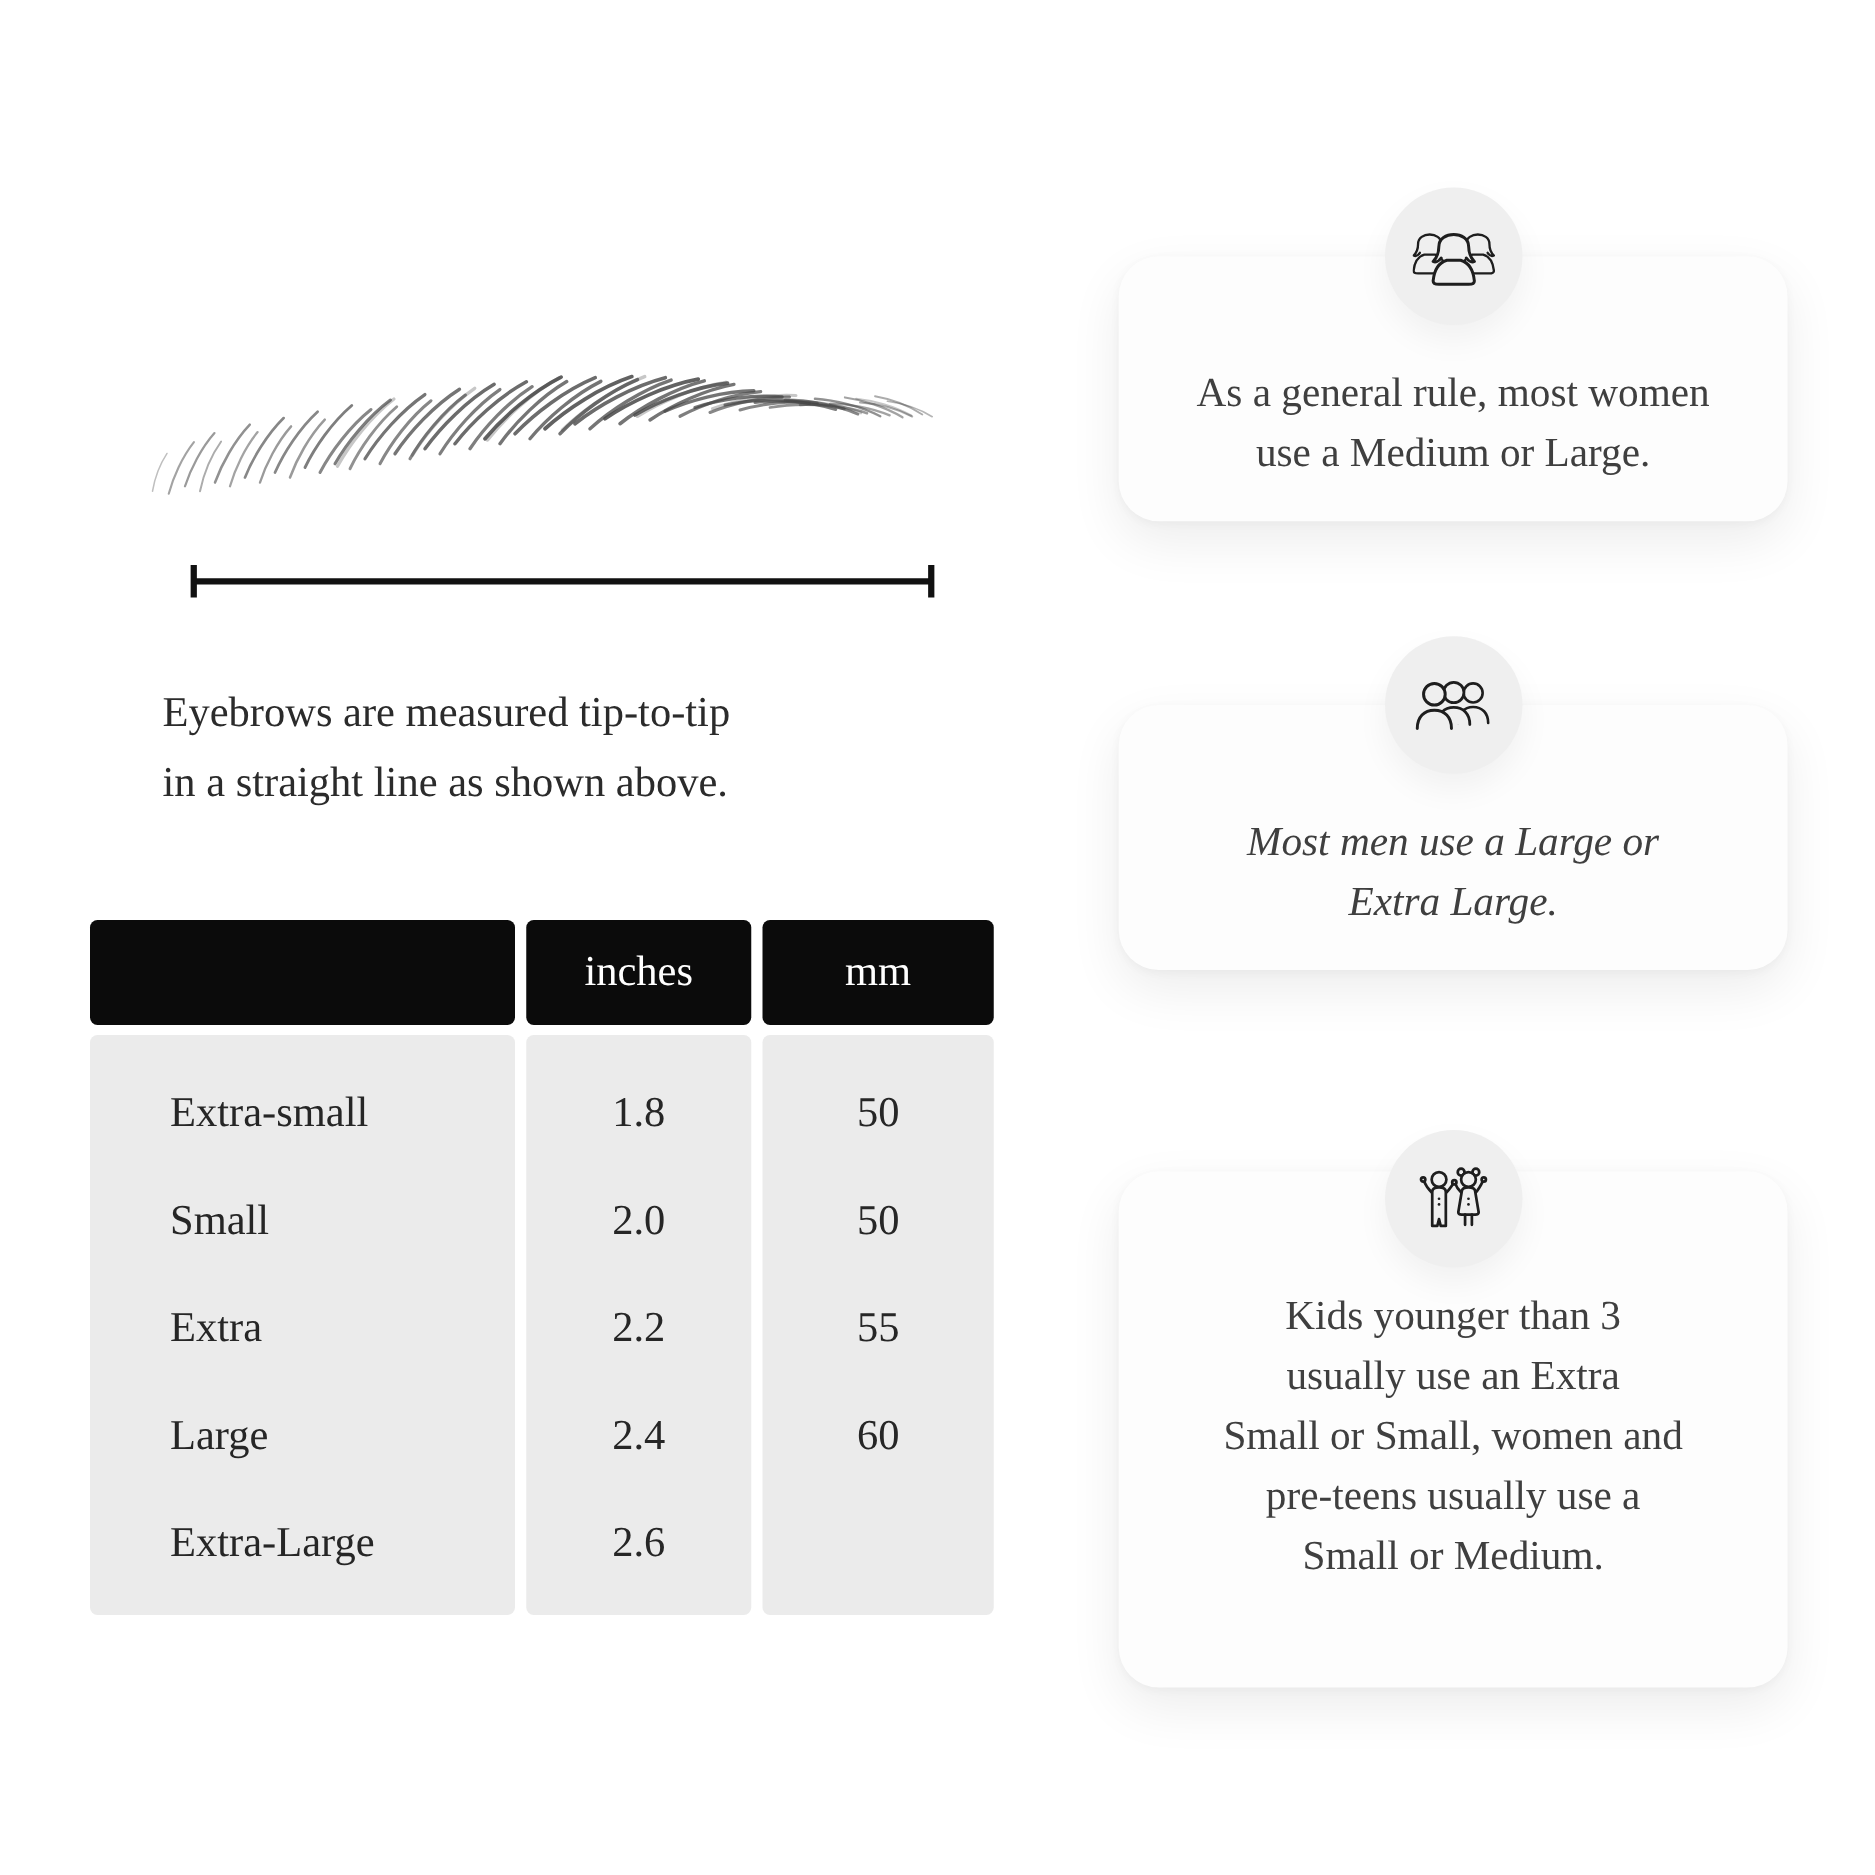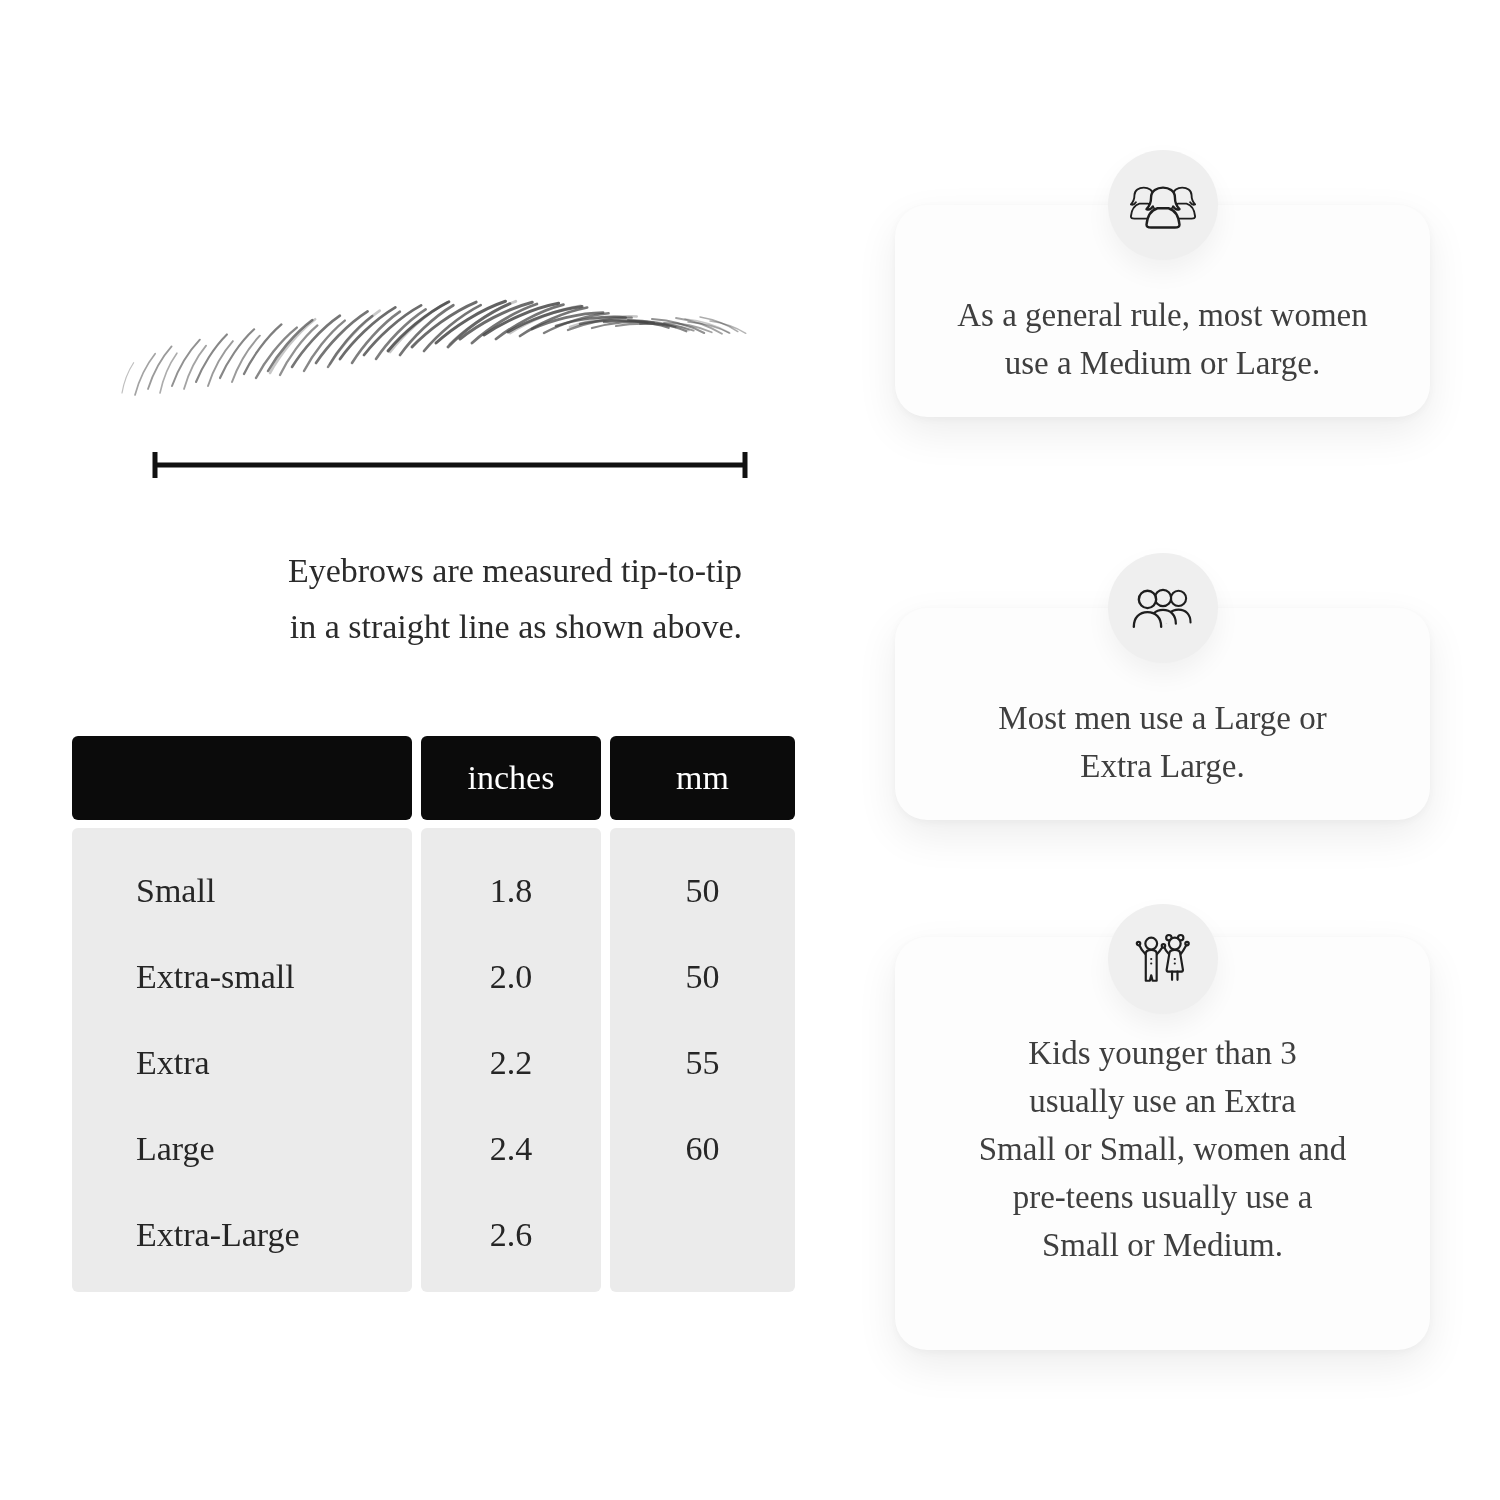--- a/index.html
+++ b/index.html
@@ -2,36 +2,36 @@
 <html><head>
 <meta charset="utf-8">
 <style>
   html,body{margin:0;padding:0;background:#ffffff;}
   body{width:1500px;height:1500px;font-family:"Liberation Serif","DejaVu Serif",serif;color:#2d2d2d;}
   .page{position:relative;width:1500px;height:1500px;background:#ffffff;overflow:hidden;}
 
   .brow-svg{position:absolute;left:110px;top:245px;}
   .ruler-svg{position:absolute;left:152px;top:450px;}
 
-  .caption{position:absolute;left:130px;top:543px;width:612px;text-align:right;
+  .caption{position:absolute;left:130px;top:543px;width:612px;text-align:left;
            font-size:34px;line-height:56px;color:#2b2b2b;}
 
   .size-table{position:absolute;left:72px;top:736px;width:576px;display:grid;
               grid-template-columns:340px 180px 185px;column-gap:9px;row-gap:8px;}
   .th{height:84px;background:#0b0b0b;border-radius:6px;color:#ffffff;font-size:34px;
       display:flex;align-items:center;justify-content:center;}
   .tb{background:#ebebeb;border-radius:6px;padding:20px 0 14px 0;}
   .tr{height:86px;display:flex;align-items:center;font-size:34px;color:#262626;}
   .col-label .tr{padding-left:64px;}
   .col-num .tr{justify-content:center;}
 
   .card{position:absolute;left:895px;width:535px;background:#fdfdfd;border-radius:32px;
         box-shadow:0 16px 42px rgba(0,0,0,0.075),0 2px 8px rgba(0,0,0,0.035);}
   .card1{top:205px;height:212px;}
-  .card2{top:608px;height:212px;}
+  .card2{top:564px;height:212px;font-style:italic;}
   .card3{top:937px;height:413px;}
   .badge{position:absolute;left:50%;width:110px;height:110px;border-radius:50%;background:#efefef;
          display:flex;align-items:center;justify-content:center;
          box-shadow:0 12px 26px rgba(0,0,0,0.05);}
   .card1 .badge,.card2 .badge{top:-55px;transform:translateX(-50%);}
   .card3 .badge{top:-33px;transform:translateX(-50%);}
   .card .text{padding-top:86px;text-align:center;font-size:33px;line-height:48px;color:#3f3f3f;}
   .card3 .text{padding-top:92px;}
   .card .text p{margin:0;}
 </style>
@@ -118,22 +118,22 @@
     <div>Eyebrows are measured tip-to-tip</div>
     <div>in a straight line as shown above.</div>
   </div>
 
   <div class="size-table">
     <div class="th"></div>
     <div class="th">inches</div>
     <div class="th">mm</div>
 
     <div class="tb col-label">
+      <div class="tr">Extra-small</div>
       <div class="tr">Small</div>
-      <div class="tr">Extra-small</div>
       <div class="tr">Extra</div>
       <div class="tr">Large</div>
       <div class="tr">Extra-Large</div>
     </div>
     <div class="tb col-num">
       <div class="tr">1.8</div>
       <div class="tr">2.0</div>
       <div class="tr">2.2</div>
       <div class="tr">2.4</div>
       <div class="tr">2.6</div>

